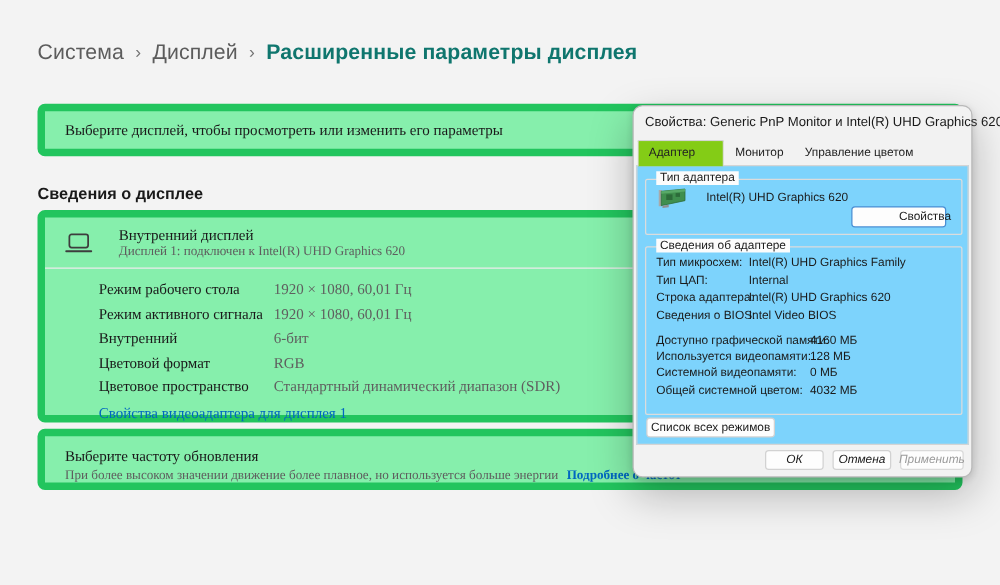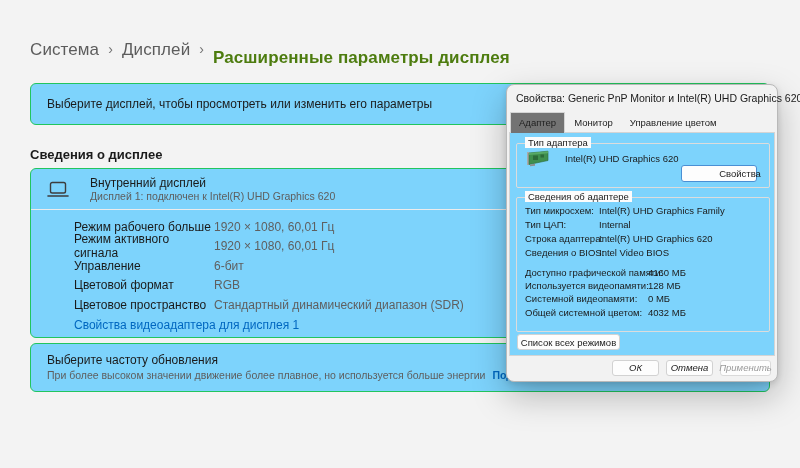--- a/index.html
+++ b/index.html
@@ -5,26 +5,26 @@
   html,body{margin:0;padding:0;}
   body{width:800px;height:468px;overflow:hidden;background:#f3f3f3;
        font-family:"Liberation Sans","DejaVu Sans",sans-serif;color:#1b1b1b;
        -webkit-font-smoothing:antialiased;}
   .screen{position:relative;width:800px;height:468px;}
 
   
   .breadcrumb{position:absolute;left:30px;top:32px;display:flex;align-items:center;
               font-size:17px;letter-spacing:.1px;}
   .crumb{color:#5c5c5c;cursor:pointer;}
-  .crumb.current{color:#4d7c0f;font-weight:700;margin-top:16px;}
+  .crumb.current{color:#0f766e;font-weight:700;}
   .sep{color:#737373;font-size:14px;margin:0 9px;transform:translateY(-1px);}
 
   
-  .card{position:absolute;left:30px;width:740px;background:#7dd3fc;
-        border:1px solid #22c55e;border-radius:6px;box-sizing:border-box;}
+  .card{position:absolute;left:30px;width:740px;background:#86efac;
+        border:6px solid #22c55e;border-radius:6px;box-sizing:border-box;font-family:Liberation Serif, serif;}
   .card1{top:83px;height:42px;display:flex;align-items:center;padding:0 16px;font-size:12px;}
   .section-title{position:absolute;left:30px;top:147px;font-size:13px;font-weight:700;color:#1a1a1a;}
   .card2{top:168px;height:170px;}
   .card2-header{display:flex;align-items:center;height:40px;padding:0 16px;}
   .c2icon{width:26px;display:flex;justify-content:flex-start;margin-right:17px;}
   .c2titles{display:flex;flex-direction:column;justify-content:center;}
   .c2name{font-size:12px;color:#1a1a1a;line-height:14px;}
   .c2sub{font-size:10.5px;color:#5e5e5e;line-height:13px;}
   .divider{height:1px;background:#ececec;}
   .detail-rows{padding:7px 0 0 43px;}
@@ -42,22 +42,22 @@
   .dialog{position:absolute;left:506px;top:84px;width:272px;height:298px;
           background:#f2f2f2;border:1px solid #b9b9b9;border-radius:8px;
           box-shadow:0 14px 34px rgba(0,0,0,.26),0 2px 6px rgba(0,0,0,.12);
           box-sizing:border-box;font-size:9.5px;color:#1a1a1a;}
   .dlg-titlebar{position:absolute;left:0;top:0;right:0;height:26px;display:flex;
                 align-items:center;padding:0 8px 0 9px;}
   .dlg-title{font-size:10.5px;white-space:nowrap;}
   .dlg-tabs{position:absolute;left:3px;top:27px;height:20px;display:flex;align-items:flex-end;z-index:2;}
   .tab{padding:3px 7px 4px 7px;margin-right:1px;font-size:9.5px;color:#222;cursor:pointer;
        border:1px solid transparent;border-bottom:none;}
-  .tab.active{background:#737373;border-color:#d4d4d4;position:relative;top:1px;
-              padding:4px 8px 5px 8px;border-radius:1px 1px 0 0;}
+  .tab.active{background:#84cc16;border-color:#d4d4d4;position:relative;top:1px;
+              padding:4px 22px 5px 8px;border-radius:1px 1px 0 0;}
   .dlg-panel{position:absolute;left:2px;right:2px;top:47px;height:224px;background:#7dd3fc;
              border:1px solid #d4d4d4;box-sizing:border-box;}
   .group{position:absolute;left:6px;width:254px;border:1px solid #dcdcdc;border-radius:2px;
          box-sizing:border-box;background:transparent;}
   .group-label{position:absolute;top:-7px;left:8px;background:#fcfcfc;padding:0 3px;font-size:9.5px;}
   .g1{top:10px;height:45px;}
   .adapter-row{position:absolute;left:8px;top:5px;display:flex;align-items:center;}
   .adapter-row span{margin-left:14px;}
   .g2{top:64px;height:135px;}
   .grow{position:absolute;display:flex;font-size:9.5px;white-space:nowrap;}
@@ -102,29 +102,29 @@
         </svg>
       </span>
       <span class="c2titles">
         <span class="c2name">Внутренний дисплей</span>
         <span class="c2sub">Дисплей 1: подключен к Intel(R) UHD Graphics 620</span>
       </span>
     </div>
     <div class="divider"></div>
     <div class="detail-rows">
       <div class="drow">
-        <span class="dlabel">Режим рабочего больше</span>
+        <span class="dlabel">Режим рабочего стола</span>
         <span class="dvalue">1920 × 1080, 60,01 Гц</span>
       </div>
       <div class="drow">
         <span class="dlabel">Режим активного сигнала</span>
         <span class="dvalue">1920 × 1080, 60,01 Гц</span>
       </div>
       <div class="drow">
-        <span class="dlabel">Управление</span>
+        <span class="dlabel">Внутренний</span>
         <span class="dvalue">6-бит</span>
       </div>
       <div class="drow">
         <span class="dlabel">Цветовой формат</span>
         <span class="dvalue">RGB</span>
       </div>
       <div class="drow">
         <span class="dlabel">Цветовое пространство</span>
         <span class="dvalue">Стандартный динамический диапазон (SDR)</span>
       </div>

